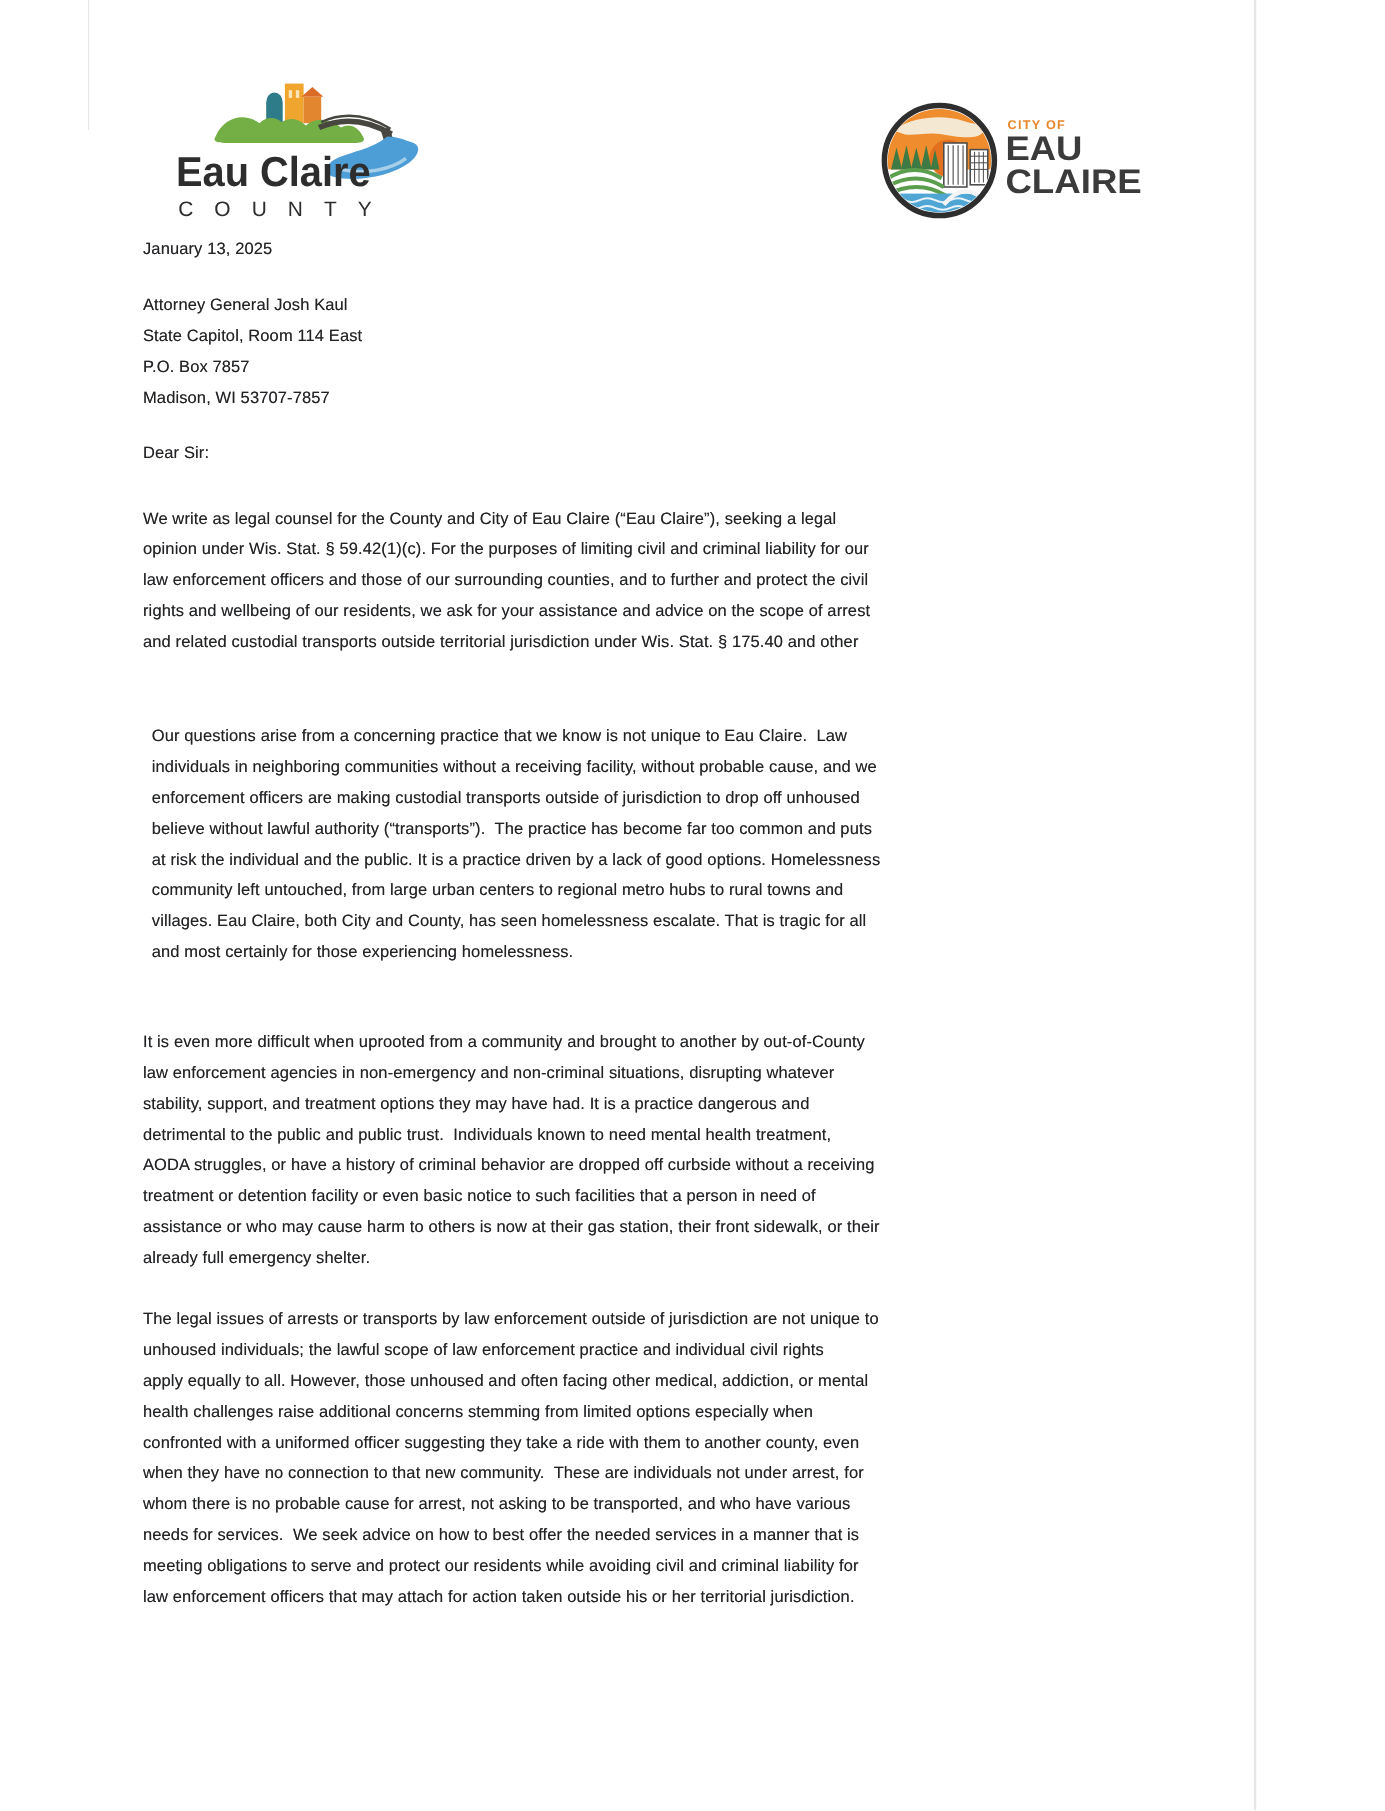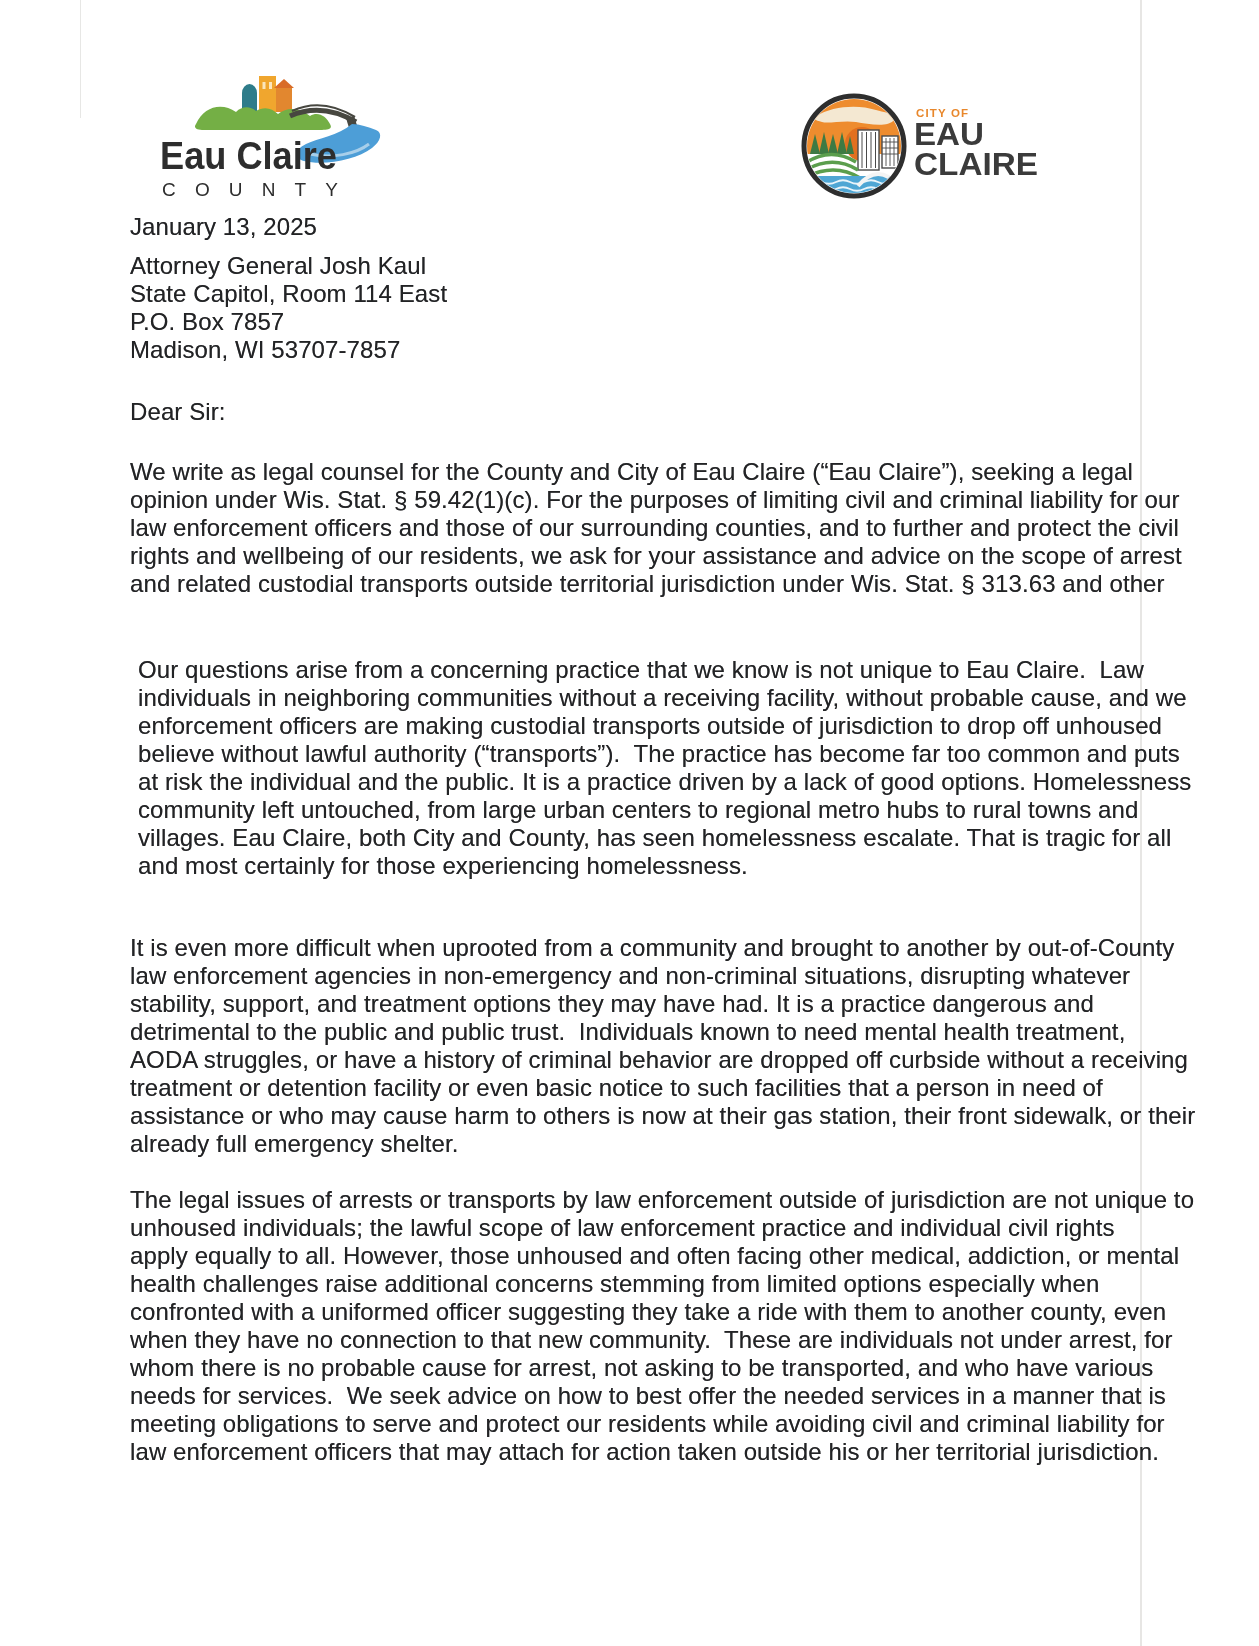--- a/index.html
+++ b/index.html
@@ -2,21 +2,21 @@
 <html><head>
 <meta charset="utf-8">
 <style>
   html,body{margin:0;padding:0;background:#ffffff;}
   .page{
     position:relative;width:1259px;height:1646px;background:#ffffff;
     overflow:hidden;font-family:"Liberation Sans",sans-serif;color:#232323;
   }
   .abs{position:absolute;}
   .bodytext{
-    font-size:24px;line-height:28px;color:#222325;
+    font-size:15px;line-height:28px;color:#222325;
     text-shadow:0 0 .5px rgba(35,35,38,.55);
     letter-spacing:.1px;
   }
   .tline{white-space:pre;line-height:28px;}
   .seam{position:absolute;top:0;width:2px;height:1646px;background:rgba(192,190,184,.38);}
   .crease{position:absolute;width:1px;background:rgba(202,202,198,.45);}
   svg text{font-family:"Liberation Sans",sans-serif;}
 </style>
 </head>
 <body>
@@ -90,35 +90,35 @@
       <path d="M60,94 Q80,70 101,94" fill="none" stroke="#F4F4F4" stroke-width="4"></path>
     </g>
 
     <text x="118" y="25" font-size="11.5" font-weight="700" fill="#E8872B" textLength="52" lengthAdjust="spacing">CITY OF</text>
     <text x="116" y="53" font-size="31" font-weight="700" fill="#3B3B3B" textLength="70" lengthAdjust="spacingAndGlyphs">EAU</text>
     <text x="116" y="83" font-size="31" font-weight="700" fill="#3B3B3B" textLength="124" lengthAdjust="spacingAndGlyphs">CLAIRE</text>
   </svg>
 
   <div class="abs bodytext" style="left:130px;top:213px;">January 13, 2025</div>
 
-  <div class="abs bodytext" style="left:130px;top:252px;">
+  <div class="abs bodytext" style="left:130px;top:264px;">
       <div class="tline">Attorney General Josh Kaul</div>
       <div class="tline">State Capitol, Room 114 East</div>
       <div class="tline">P.O. Box 7857</div>
       <div class="tline">Madison, WI 53707-7857</div>
     </div>
 
   <div class="abs bodytext" style="left:130px;top:398px;text-align:center;">Dear Sir:</div>
 
   <div class="abs bodytext" style="left:130px;top:458px;">
       <div class="tline">We write as legal counsel for the County and City of Eau Claire (“Eau Claire”), seeking a legal</div>
       <div class="tline">opinion under Wis. Stat. § 59.42(1)(c). For the purposes of limiting civil and criminal liability for our</div>
       <div class="tline">law enforcement officers and those of our surrounding counties, and to further and protect the civil</div>
       <div class="tline">rights and wellbeing of our residents, we ask for your assistance and advice on the scope of arrest</div>
-      <div class="tline">and related custodial transports outside territorial jurisdiction under Wis. Stat. § 313.63 and other</div>
+      <div class="tline">and related custodial transports outside territorial jurisdiction under Wis. Stat. § 175.40 and other</div>
     </div>
 
   <div class="abs bodytext" style="left:138px;top:656px;">
       <div class="tline">Our questions arise from a concerning practice that we know is not unique to Eau Claire.  Law</div>
       <div class="tline">individuals in neighboring communities without a receiving facility, without probable cause, and we</div>
       <div class="tline">enforcement officers are making custodial transports outside of jurisdiction to drop off unhoused</div>
       <div class="tline">believe without lawful authority (“transports”).  The practice has become far too common and puts</div>
       <div class="tline">at risk the individual and the public. It is a practice driven by a lack of good options. Homelessness</div>
       <div class="tline">community left untouched, from large urban centers to regional metro hubs to rural towns and</div>
       <div class="tline">villages. Eau Claire, both City and County, has seen homelessness escalate. That is tragic for all</div>

